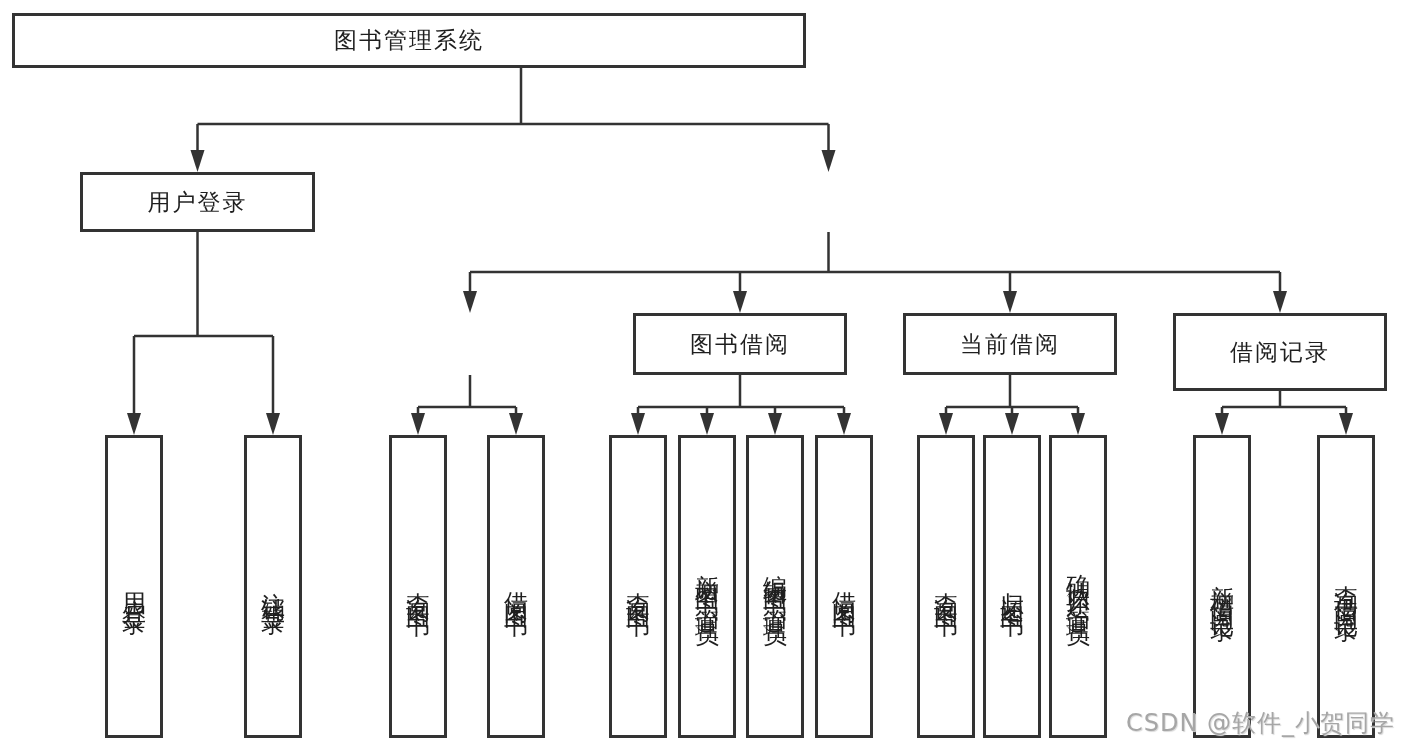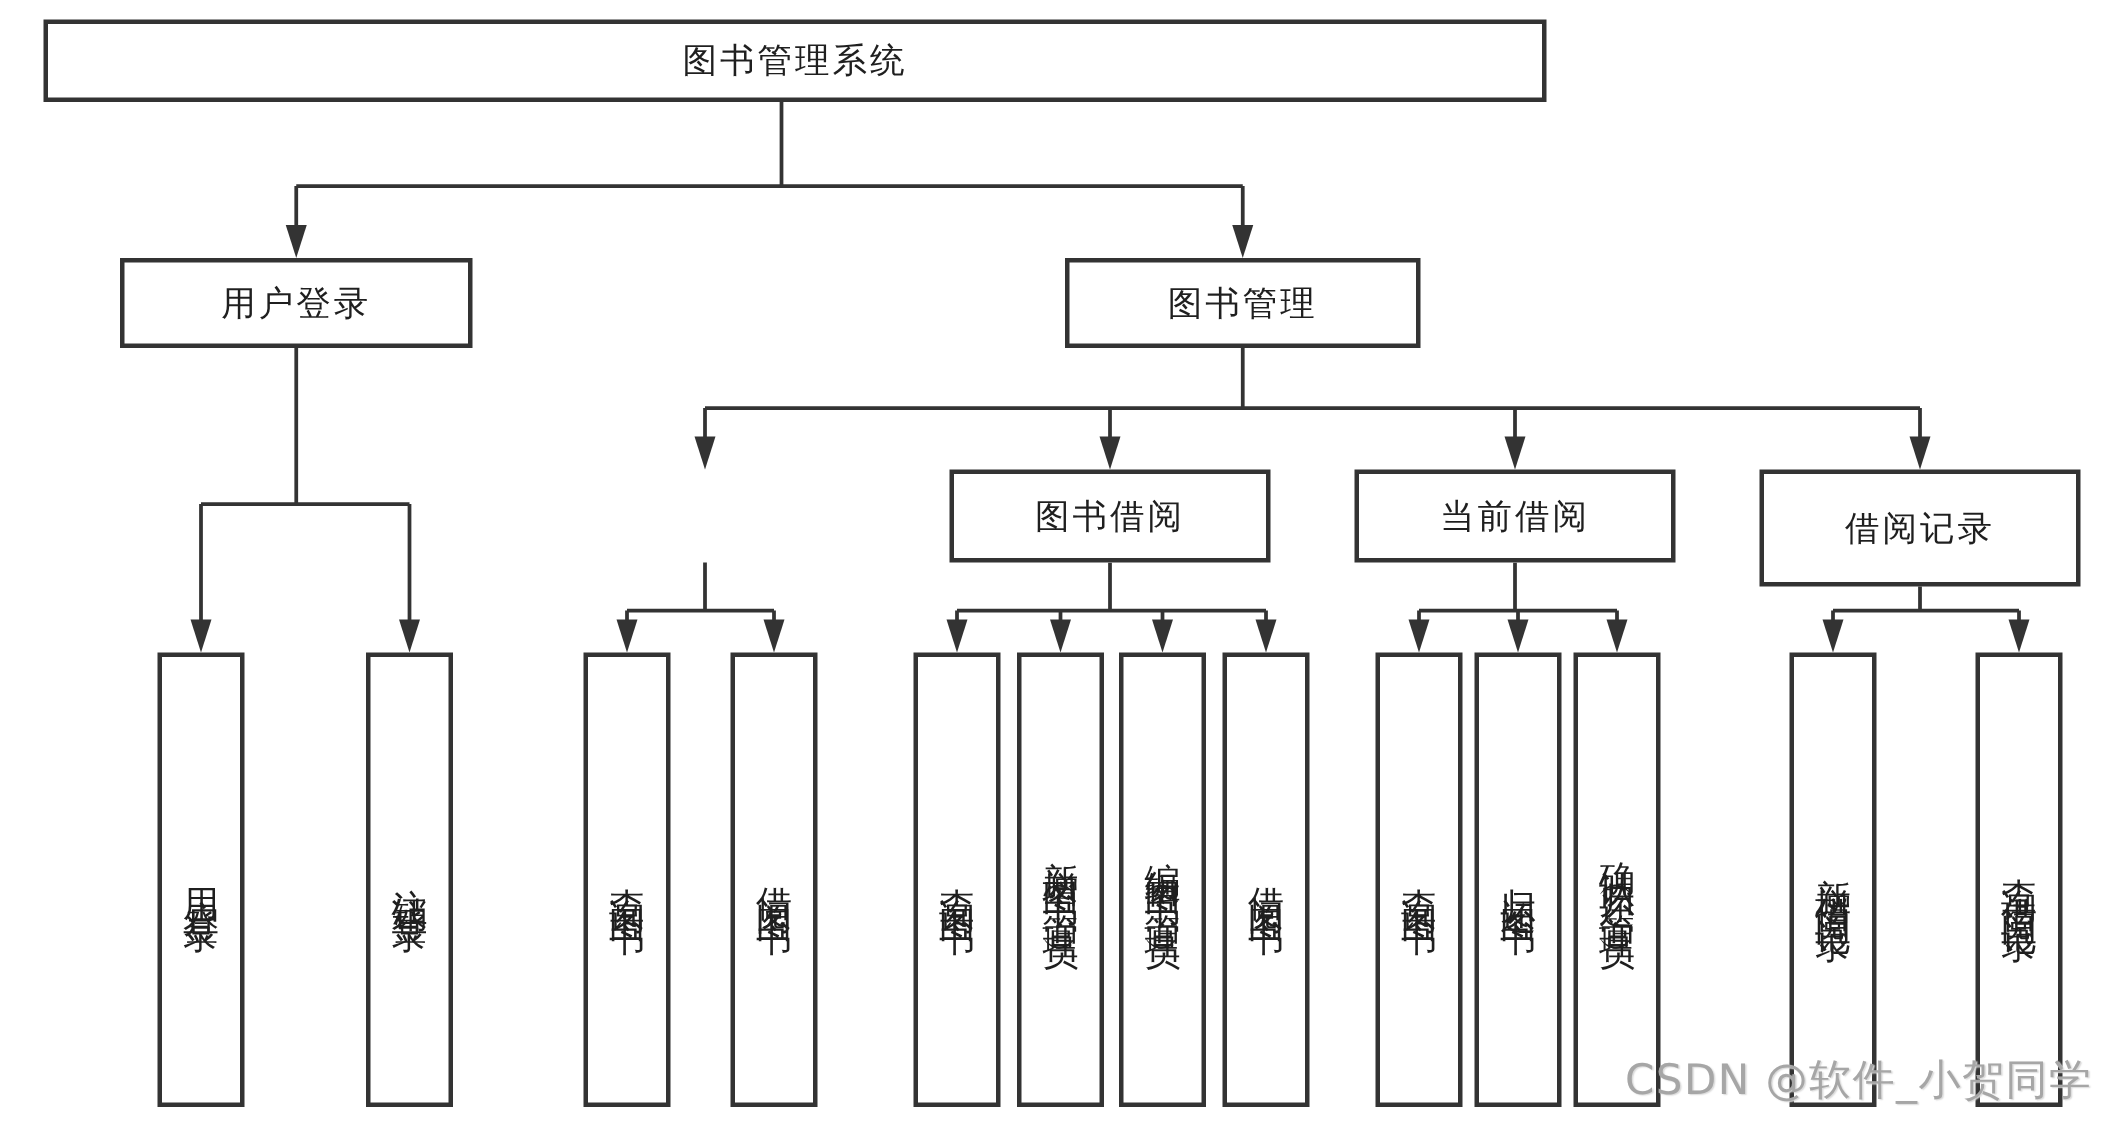--- a/index.html
+++ b/index.html
@@ -42,21 +42,21 @@
     writing-mode: vertical-rl;
     text-orientation: mixed;
     letter-spacing: 7px;
     line-height: 1;
   }
   .watermark {
     position: absolute;
     right: 10px;
     bottom: 8px;
     z-index: 3;
-    font-size: 28px;
+    font-size: 24px;
     color: #a6a6a6;
     text-shadow: 1px 1px 1px #d9d9d9;
     letter-spacing: 1px;
     white-space: nowrap;
     margin-top: 22px;
   }
 </style>
 </head>
 <body>
 
@@ -89,24 +89,23 @@
       <polygon points="768,413 782,413 775,435"></polygon>
       <polygon points="837,413 851,413 844,435"></polygon>
       <polygon points="939,413 953,413 946,435"></polygon>
       <polygon points="1005,413 1019,413 1012,435"></polygon>
       <polygon points="1071,413 1085,413 1078,435"></polygon>
       <polygon points="1215,413 1229,413 1222,435"></polygon>
       <polygon points="1339,413 1353,413 1346,435"></polygon>
     </g>
   </svg>
 
-  <div class="box h" style="left:29px;top:13px;width:1002px;height:55px">图书管理系统</div>
+  <div class="box h" style="left:12px;top:13px;width:794px;height:55px">图书管理系统</div>
 
   <div class="box h" style="left:80px;top:172px;width:235px;height:60px">用户登录</div>
-  <div class="box h" style="left:710px;top:172px;width:237px;height:60px">图书管理</div>
 
   <div class="box h" style="left:903px;top:313px;width:214px;height:62px">当前借阅</div>
   <div class="box h" style="left:633px;top:313px;width:214px;height:62px">图书借阅</div>
   <div class="box h" style="left:1173px;top:313px;width:214px;height:78px">借阅记录</div>
 
   <div class="box v" style="left:105px;top:435px;width:58px;height:303px">用户登录</div>
   <div class="box v" style="left:244px;top:435px;width:58px;height:303px">注销登录</div>
 
   <div class="box v" style="left:389px;top:435px;width:58px;height:303px">查询图书</div>
   <div class="box v" style="left:487px;top:435px;width:58px;height:303px">借阅图书</div>

